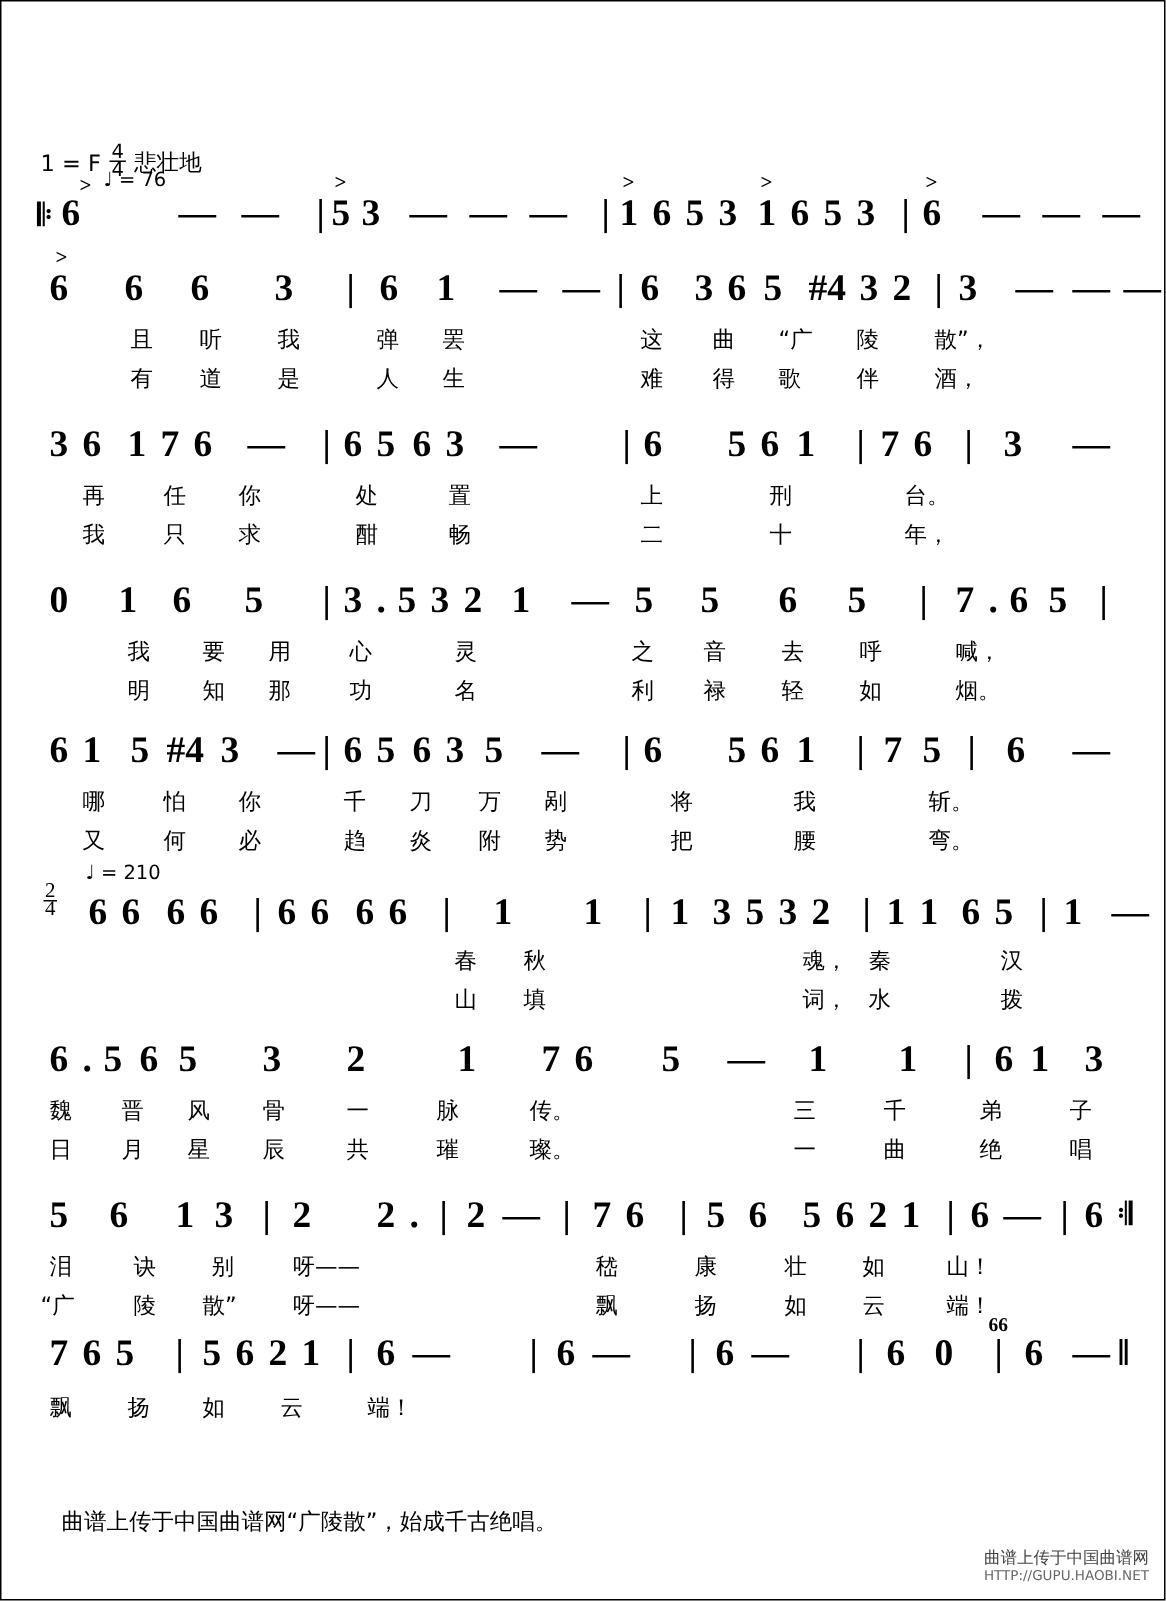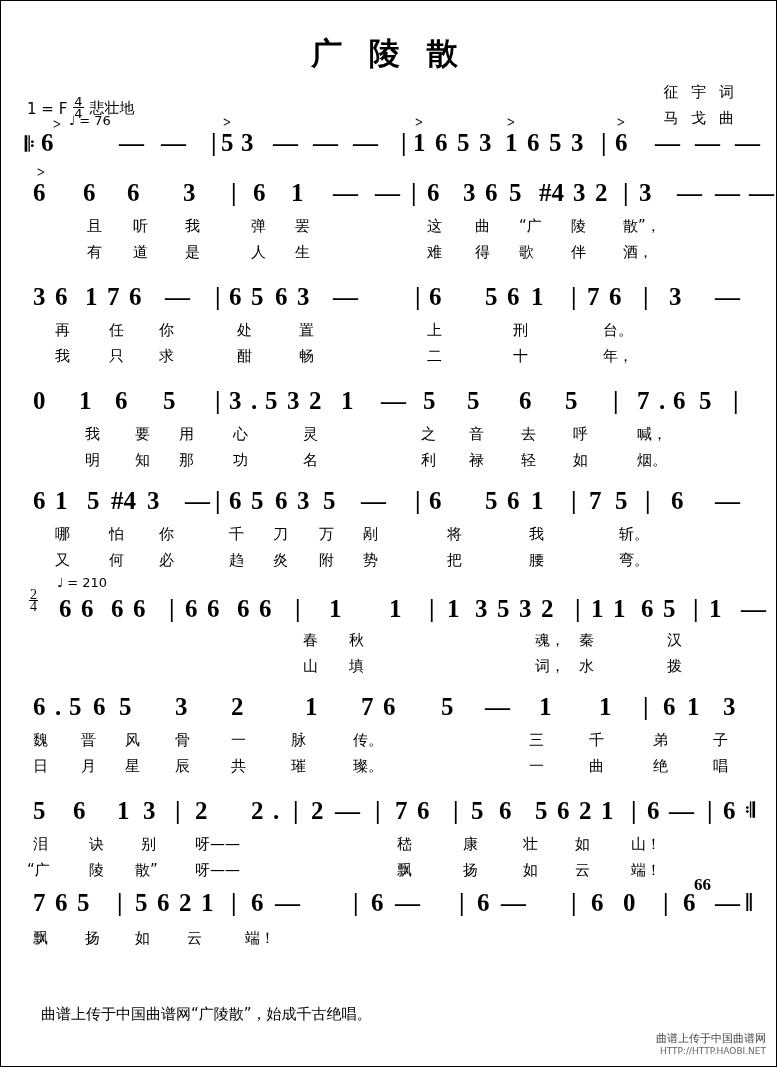--- a/index.html
+++ b/index.html
@@ -116,26 +116,21 @@
     text-align: right;
     line-height: 13px;
   }
   .source .url { font-size: 9px; color: #666; }
 </style>
 </head>
 <body>
 
 <div class="sheet">
 
-  <div class="title">广 陵 散</div>
-
-  <div class="credits">
-    <div>征 宇 词</div>
-    <div>马 戈 曲</div>
-  </div>
+
 
   <div class="keyline">
     <span>1 = F</span>
     <span class="frac">
       <span class="num">4</span>
       <span class="den">4</span>
     </span>
     <span>悲壮地</span>
   </div>
 
@@ -547,36 +542,36 @@
       <span class="n" style="left:330px;top:0px;">|</span>
       <span class="n" style="left:348px;top:0px;">6</span>
       <span class="n" style="left:372px;top:0px;">—</span>
       <span class="n" style="left:436px;top:0px;">|</span>
       <span class="n" style="left:454px;top:0px;">6</span>
       <span class="n" style="left:478px;top:0px;">—</span>
       <span class="n" style="left:548px;top:0px;">|</span>
       <span class="n" style="left:568px;top:0px;">6</span>
       <span class="n" style="left:600px;top:0px;">0</span>
       <span class="n" style="left:640px;top:0px;">|</span>
-      <span class="n" style="left:671px;top:-14px; font-size:17px;">66</span>
+      <span class="n" style="left:636px;top:-14px; font-size:13px;">66</span>
       <span class="n" style="left:660px;top:0px;">6</span>
       <span class="n" style="left:692px;top:0px;">—</span>
       <span class="n" style="left:722px;top:0px;">‖</span>
     </div>
     <div class="note-line" style="height:26px;">
       <span class="lyr" style="left:10px;">飘</span>
       <span class="lyr" style="left:62px;">扬</span>
       <span class="lyr" style="left:112px;">如</span>
       <span class="lyr" style="left:164px;">云</span>
       <span class="lyr" style="left:222px;">端！</span>
     </div>
   </div>
 
   <div class="footnote">
     <div>曲谱上传于中国曲谱网“广陵散”，始成千古绝唱。</div>
   </div>
 
   <div class="source">
     <div>曲谱上传于中国曲谱网</div>
-    <div class="url">HTTP://HTTP.HAOBI.NET</div>
+    <div class="url">HTTP://GUPU.HAOBI.NET</div>
   </div>
 
 </div>
 
 </body></html>

